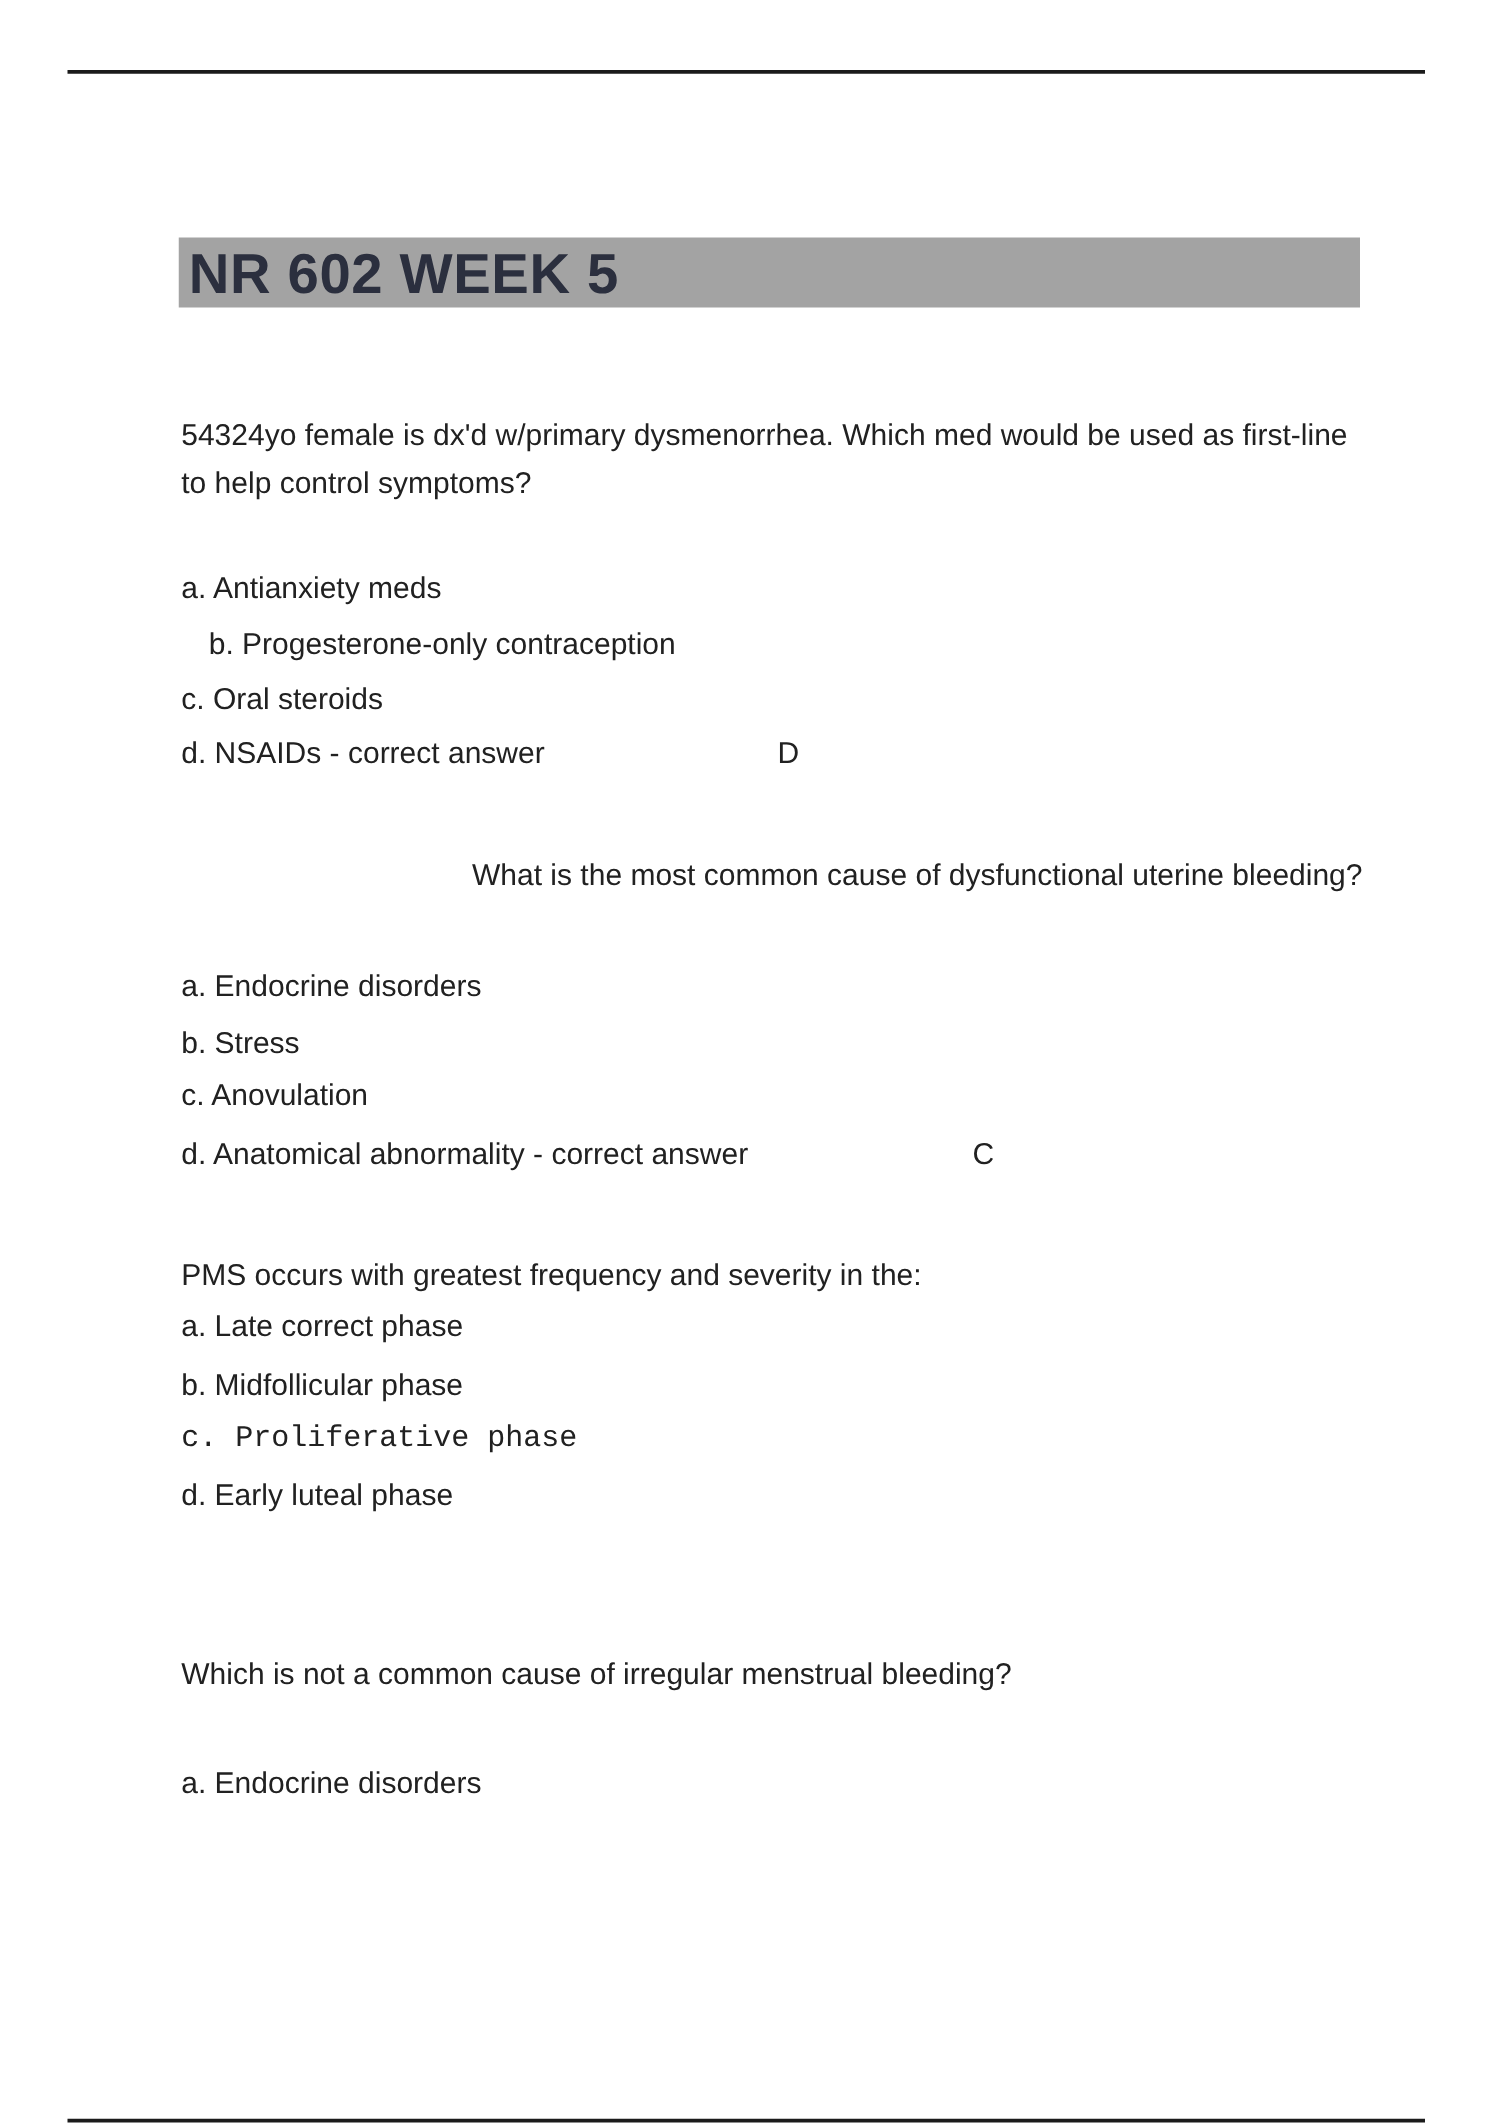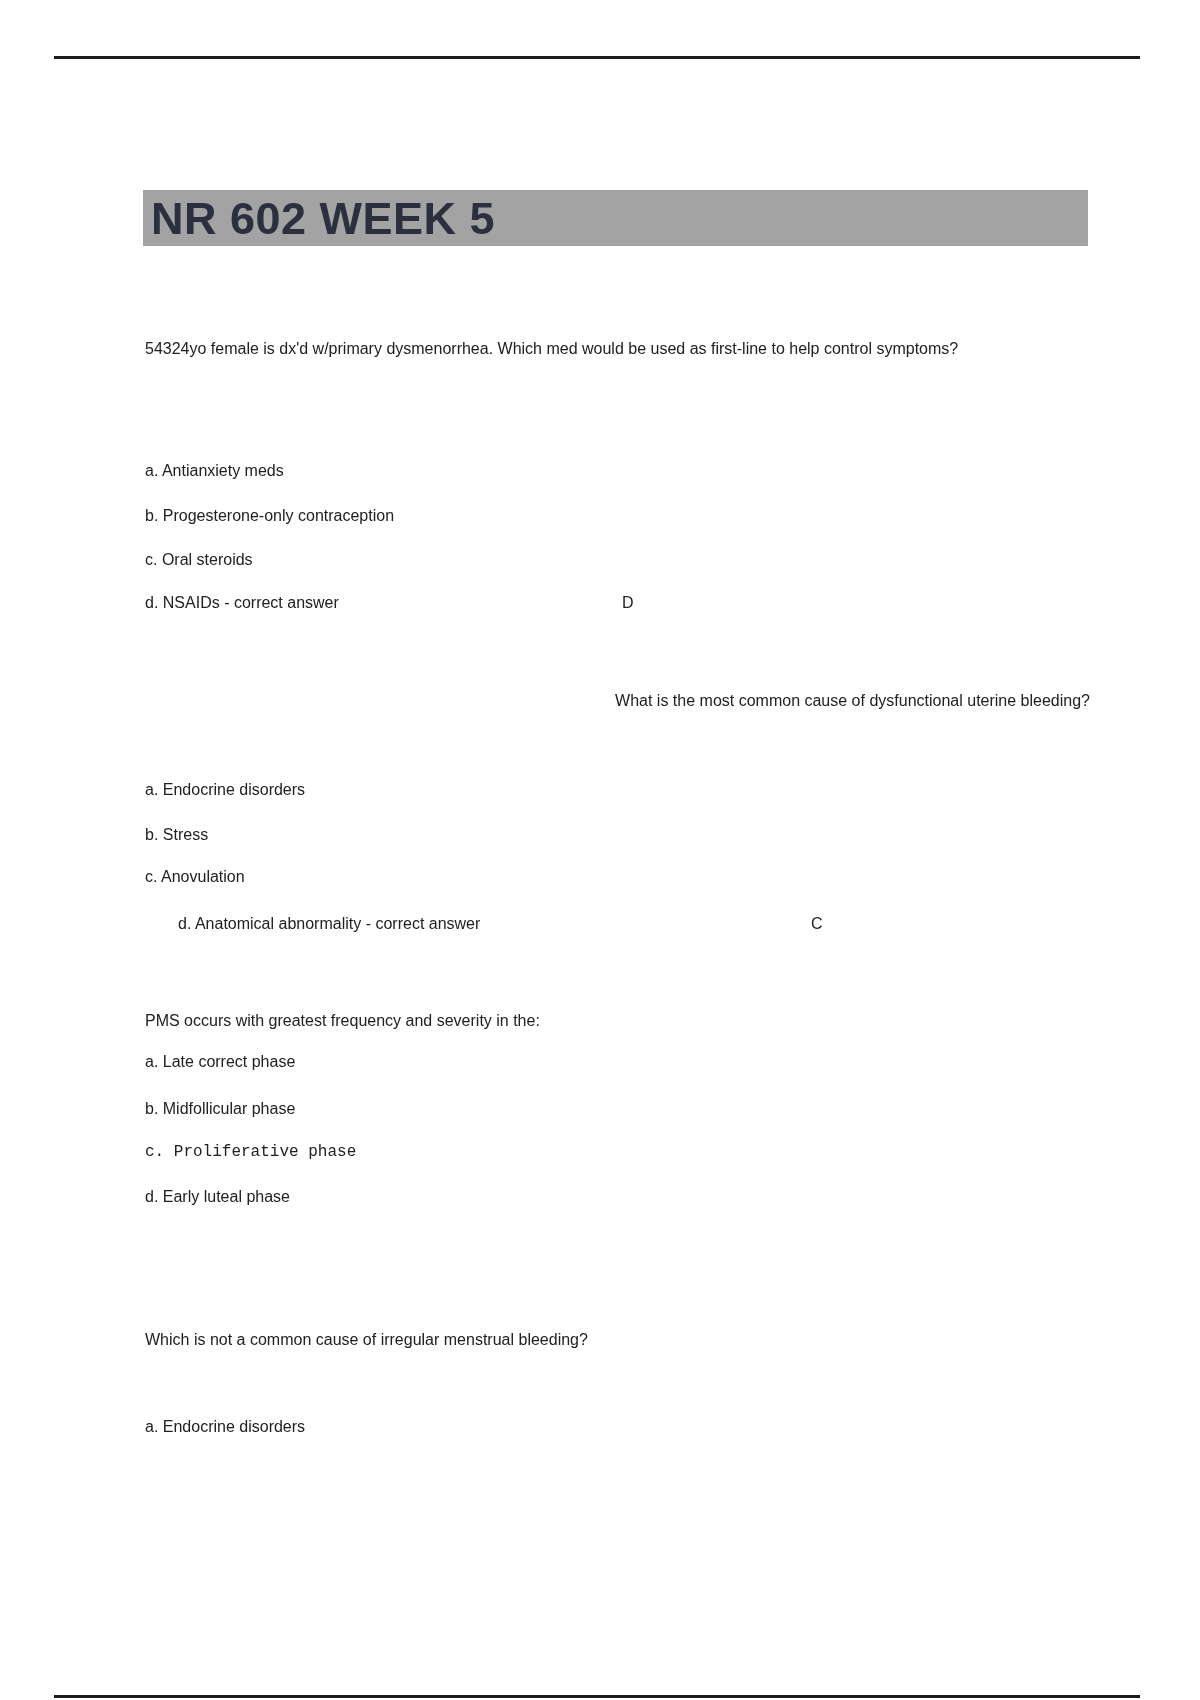--- a/index.html
+++ b/index.html
@@ -44,50 +44,50 @@
     font-weight: 700;
     color: #2b2f3e;
     letter-spacing: 0.5px;
     font-family: "Liberation Sans", sans-serif;
   }
 
   .line {
     position: absolute;
     left: 145px;
     width: 945px;
-    font-size: 16px;
+    font-size: 24px;
     line-height: 26px;
     color: #212121;
   }
   .qtext { line-height: 38px; }
 
   .opt { white-space: nowrap; }
 
   .answer-letter {
     position: absolute;
     top: 0;
     line-height: 26px;
     color: #212121;
   }
   .al-q1 { left: 477px; }
   .al-q2 { left: 633px; }
   .al-q3 { left: 577px; }
 
   
   .y-q1t  { top: 330px; }
   .y-q1a  { top: 458px; }
-  .y-q1b  { top: 503px; }
+  .y-q1b  { top: 503px; margin-left: 22px; }
   .y-q1c  { top: 547px; }
   .y-q1d  { top: 590px; }
 
   .y-q2t  { top: 682px; text-align: right; }
   .y-q2a  { top: 777px; }
   .y-q2b  { top: 822px; }
   .y-q2c  { top: 864px; }
-  .y-q2d  { top: 911px; margin-left: 33px; }
+  .y-q2d  { top: 911px; }
 
   .y-q3t  { top: 1002px; }
   .y-q3a  { top: 1049px; }
   .y-q3b  { top: 1096px; }
   .y-q3c  { top: 1139px; font-family: Liberation Mono, monospace; }
   .y-q3d  { top: 1184px; }
   .y-q3e  { top: 1230px; }
 
   .y-q4t  { top: 1321px; }
   .y-q4a  { top: 1414px; }

